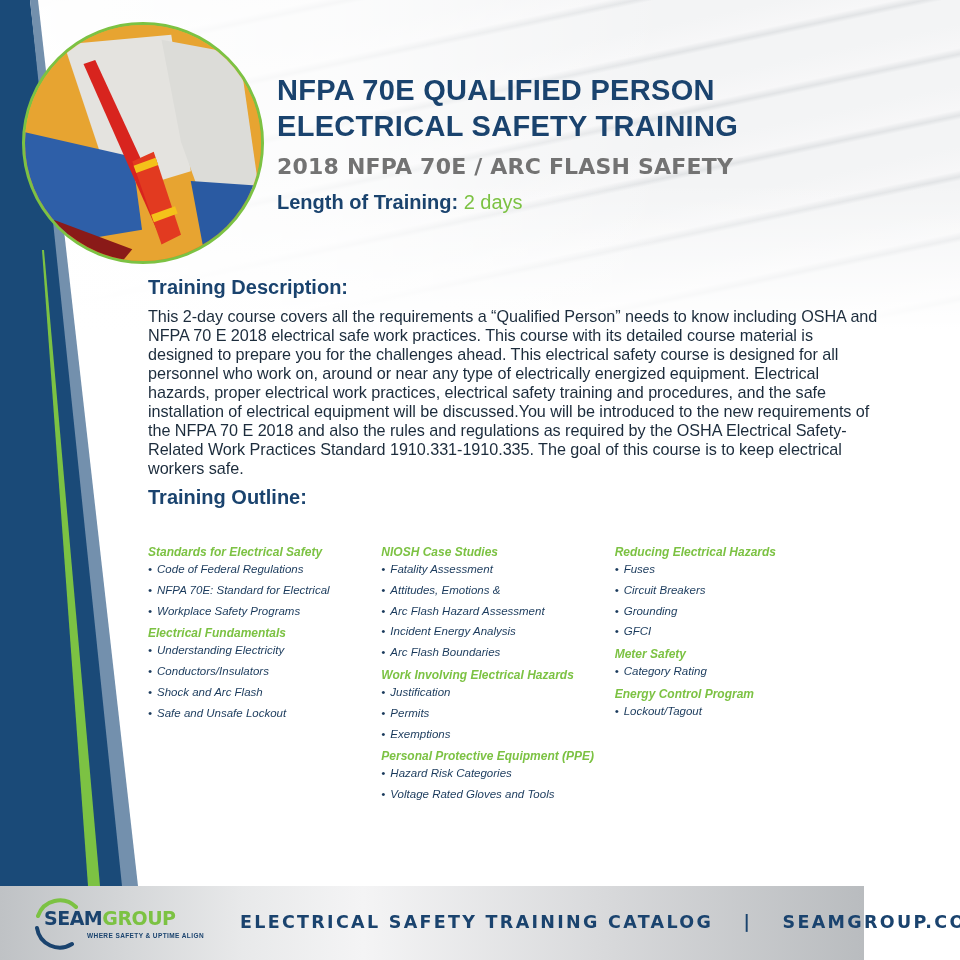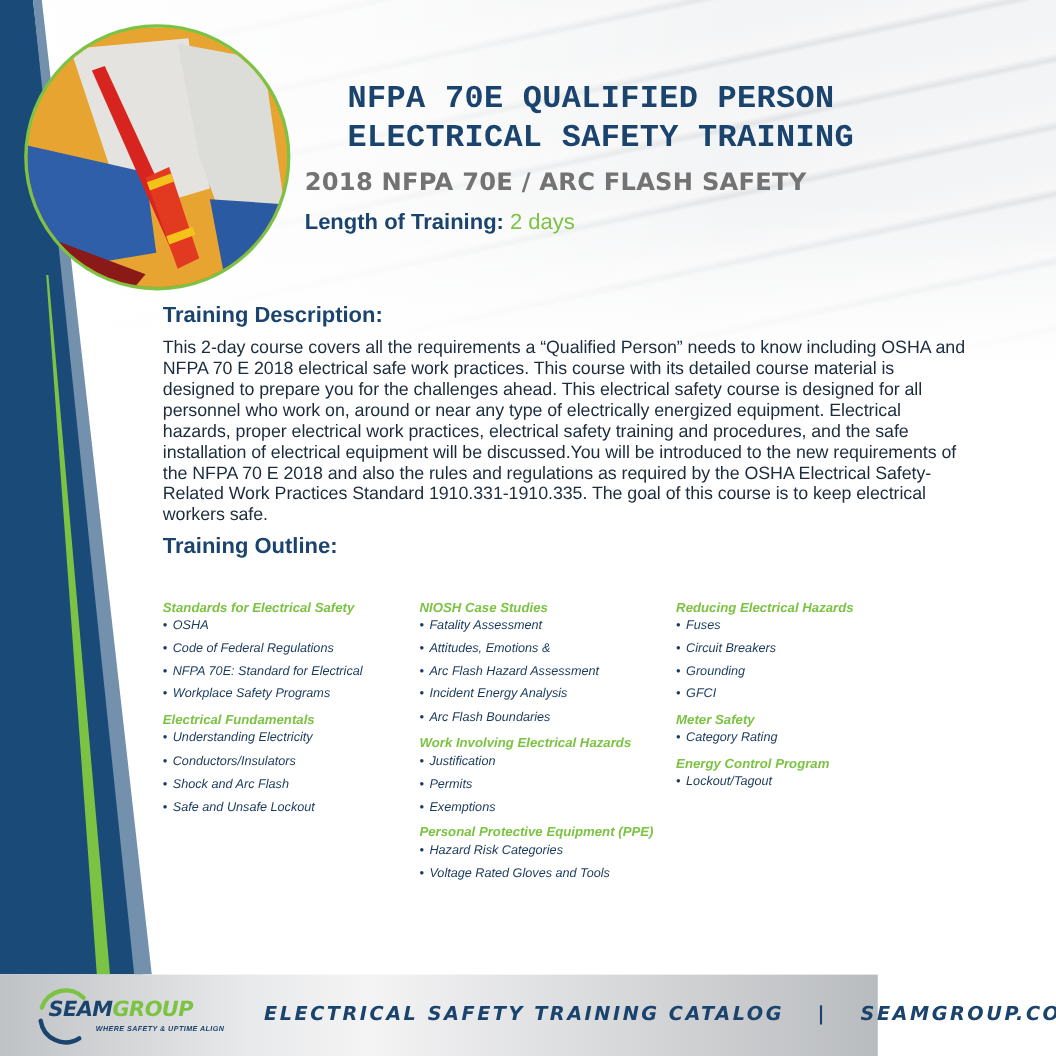--- a/index.html
+++ b/index.html
@@ -22,42 +22,41 @@
     .side-band svg { width: 100%; height: 100%; display: block; }
 
     .photo-circle {
       position: absolute; left: 22px; top: 22px; width: 242px; height: 242px; border-radius: 50%;
       border: 3px solid #7cc243; overflow: hidden; z-index: 3;
       background: linear-gradient(160deg, #e0a23a 0%, #f0b437 30%, #e09a2a 60%, #c47a20 100%);
     }
     .photo-circle svg { width: 100%; height: 100%; display: block; }
 
     .header { position: absolute; left: 277px; top: 72px; z-index: 2; }
-    .title-line { font-family: Liberation Mono, monospace; font-weight: bold; font-size: 29px; line-height: 36px; color: #1a436e; letter-spacing: 0.3px; margin-left: 39px; }
+    .title-line { font-family: Liberation Sans, sans-serif; font-weight: bold; font-size: 29px; line-height: 36px; color: #1a436e; letter-spacing: 0.3px; }
     .subtitle { font-family: "DejaVu Sans", sans-serif; font-weight: bold; font-size: 22px; color: #737373; margin-top: 10px; letter-spacing: 0.2px; }
     .length { margin-top: 12px; font-size: 20px; font-weight: bold; color: #1a436e; }
     .length .val { color: #7cc243; font-weight: normal; }
 
     .content { position: absolute; left: 148px; top: 276px; width: 730px; z-index: 2; }
     .section-heading { font-size: 20px; font-weight: bold; color: #1a436e; }
     .description { margin-top: 8px; font-size: 16.2px; line-height: 19px; color: #1c2c3c; letter-spacing: -0.05px; }
     .outline-heading { margin-top: 8px; }
 
     .outline { position: absolute; left: 148px; top: 545px; width: 700px; z-index: 2; display: flex; }
     .col { width: 247px; }
     .group { margin-bottom: 5px; font-style: italic; }
     .group-title { font-size: 12px; font-weight: bold; color: #7cc243; line-height: 14px; }
     .group ul { list-style: none; }
     .group li { font-size: 11.5px; line-height: 20.8px; color: #1a3a5c; padding-left: 0; }
     .group li::before { content: "\2022"; margin-right: 5px; color: #1a3a5c; }
 
     .footer {
-      position: absolute; left: 0; top: 886px; width: 798px; height: 74px; z-index: 4;
+      position: absolute; left: 0; top: 886px; width: 864px; height: 74px; z-index: 4;
       background: linear-gradient(to right, #bfc2c5 0%, #e8e9ea 28%, #f4f4f5 42%, #d8d9db 70%, #b9bcbf 100%);
-      font-style: italic;
     }
     .logo { position: absolute; left: 32px; top: 12px; width: 190px; height: 52px; }
     .logo svg { position: absolute; left: 0; top: 0; width: 56px; height: 52px; }
     .logo-word { position: absolute; left: 12px; top: 9px; font-family: "DejaVu Sans", sans-serif; font-weight: bold; font-size: 19px; letter-spacing: -0.5px; }
     .logo-word .seam { color: #1a436e; }
     .logo-word .group-w { color: #7cc243; }
     .logo-tag { position: absolute; left: 55px; top: 34px; font-size: 6.5px; font-weight: bold; color: #1a436e; letter-spacing: 0.4px; white-space: nowrap; }
     .footer-text { position: absolute; left: 240px; top: 26px; font-family: "DejaVu Sans", sans-serif; font-size: 17.5px; font-weight: bold; color: #1a436e; letter-spacing: 2.3px; white-space: nowrap; }
     .footer-text .sep { margin: 0 22px; }
   </style>
@@ -104,21 +103,20 @@
   <p class="description">This 2-day course covers all the requirements a “Qualified Person” needs to know including OSHA and NFPA 70 E 2018 electrical safe work practices. This course with its detailed course material is designed to prepare you for the challenges ahead. This electrical safety course is designed for all personnel who work on, around or near any type of electrically energized equipment. Electrical hazards, proper electrical work practices, electrical safety training and procedures, and the safe installation of electrical equipment will be discussed.You will be introduced to the new requirements of the NFPA 70 E 2018 and also the rules and regulations as required by the OSHA Electrical Safety-Related Work Practices Standard 1910.331-1910.335. The goal of this course is to keep electrical workers safe.</p>
   <div class="section-heading outline-heading">Training Outline:</div>
 </div>
 
 <div class="outline">
 
   <div class="col">
     <div class="group">
       <div class="group-title">Standards for Electrical Safety</div>
       <ul>
-        <li>OSHA</li>
         <li>Code of Federal Regulations</li>
         <li>NFPA 70E: Standard for Electrical</li>
         <li>Workplace Safety Programs</li>
       </ul>
     </div>
     <div class="group">
       <div class="group-title">Electrical Fundamentals</div>
       <ul>
         <li>Understanding Electricity</li>
         <li>Conductors/Insulators</li>

